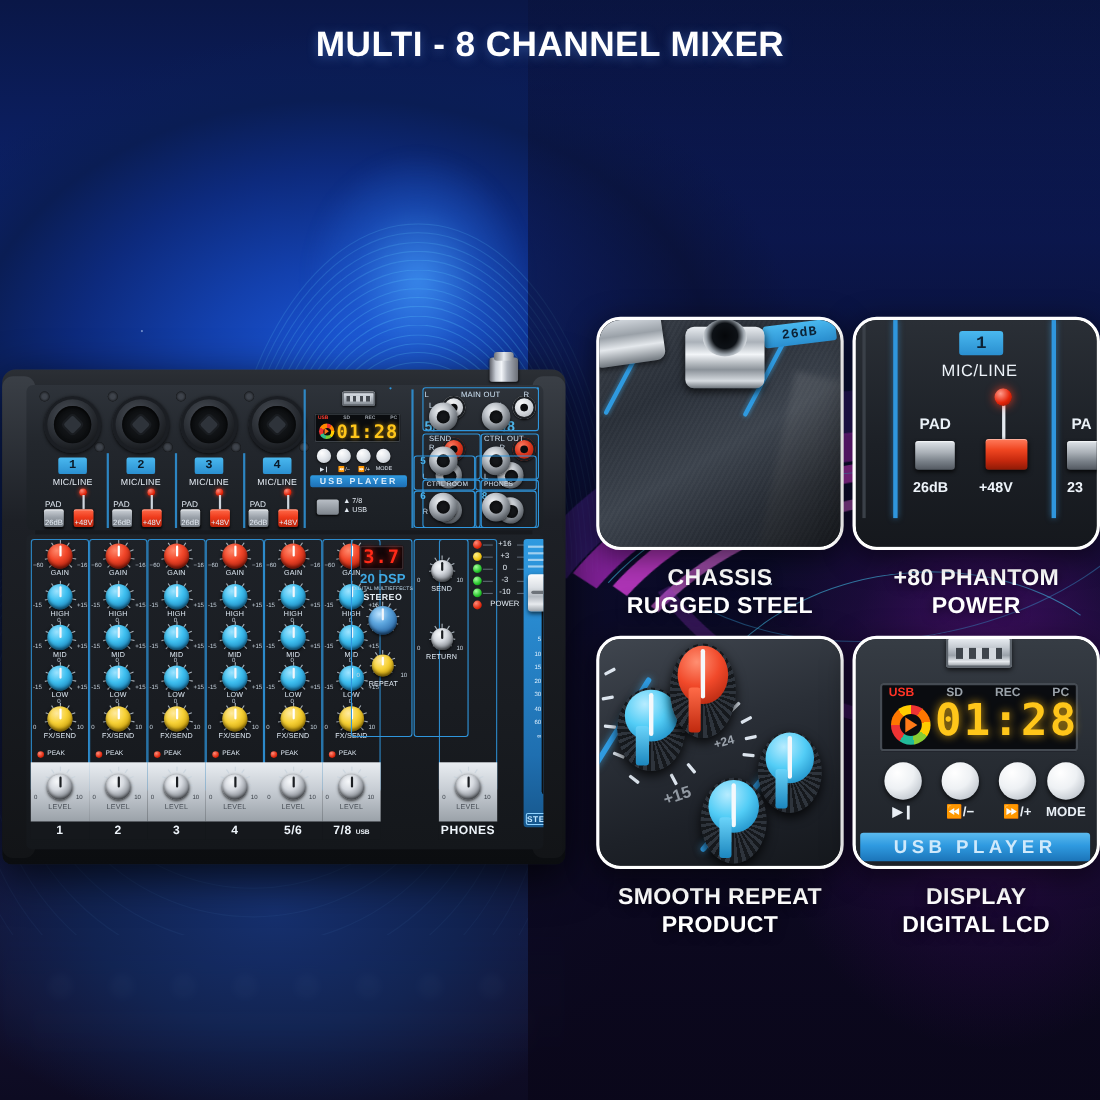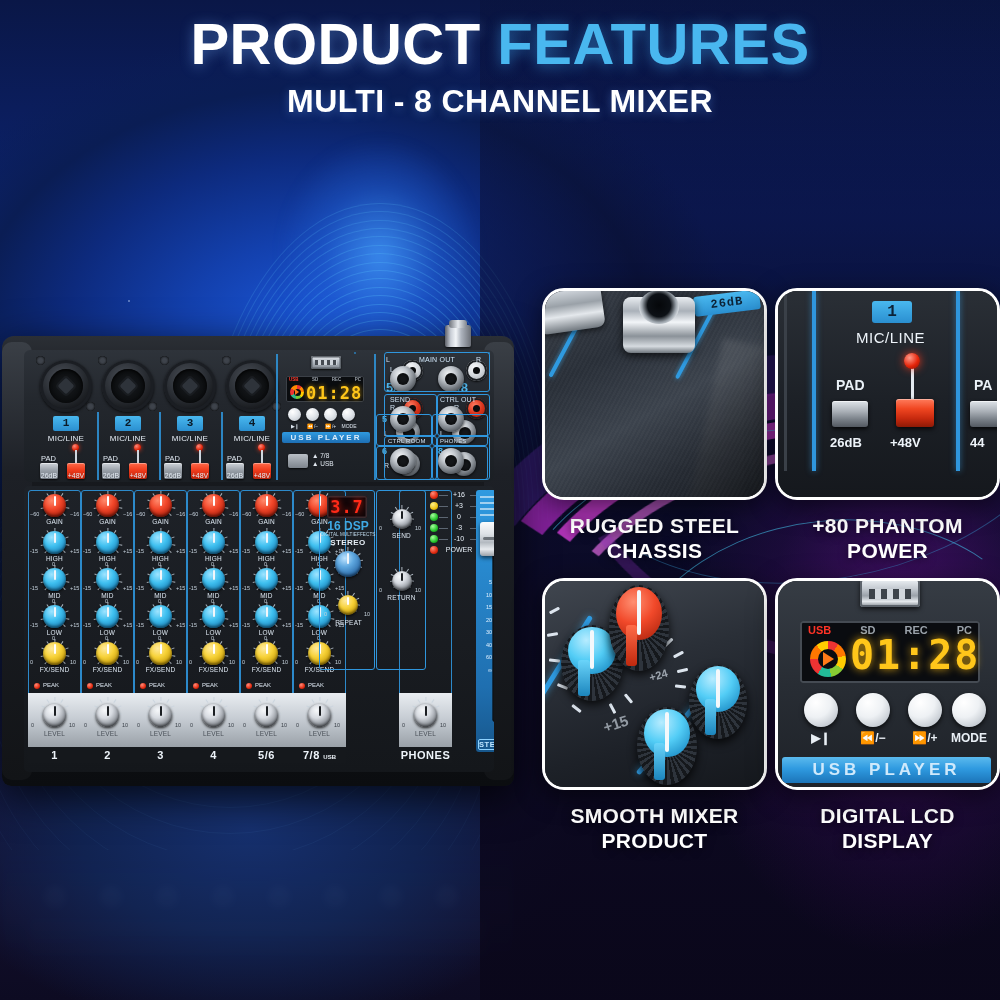--- a/index.html
+++ b/index.html
@@ -621,24 +621,20 @@
   <div class="thin-cyan tc2"></div>
   <div class="thin-cyan tc3"></div>
 
   <div class="spark" style="left:612px;top:468px;width:3px;height:3px;"></div>
   <div class="spark" style="left:700px;top:530px;width:2px;height:2px;"></div>
   <div class="spark" style="left:790px;top:640px;width:2.5px;height:2.5px;"></div>
   <div class="spark" style="left:556px;top:700px;width:2px;height:2px;"></div>
   <div class="spark" style="left:128px;top:300px;width:2px;height:2px;opacity:.5;"></div>
 
   <div class="header">
-    <div class="title">
-      <span class="t-white">PRODUCT</span>
-      <span class="t-blue">FEATURES</span>
-    </div>
     <div class="subtitle">MULTI - 8 CHANNEL MIXER</div>
   </div>
 
   <div class="reflection">
     <div class="refl-bar" style="top:10px;"></div>
     <div class="refl-dot" style="left:42px;top:62px;"></div>
     <div class="refl-dot" style="left:98px;top:62px;"></div>
     <div class="refl-dot" style="left:154px;top:62px;"></div>
     <div class="refl-dot" style="left:210px;top:62px;"></div>
     <div class="refl-dot" style="left:266px;top:62px;"></div>
@@ -1526,21 +1522,21 @@
               <div class="ptr"></div>
             </div>
             <div class="kn-minmax" style="left: 3px; top: 29px; color: rgb(58, 64, 72);">0</div>
             <div class="kn-minmax" style="left: 41px; top: 29px; color: rgb(58, 64, 72);">10</div>
             <div class="kn-label" style="left: 0px; top: 37px; color: rgb(74, 80, 88);">LEVEL</div>
           </div>
           <div class="ch-foot" style="left: 0px; top: 257px;"><span>PHONES</span></div>
         </div>
         <div class="dsp-panel">
           <div class="seg-display">3.7</div>
-          <div class="dsp-t1" style="left: 0px; top: 28px;">16 DSP</div>
+          <div class="dsp-t1" style="left: 0px; top: 28px;">20 DSP</div>
           <div class="dsp-t2" style="left: 0px; top: 41px;">DIGITAL MULTIEFFECTS</div>
           <div class="dsp-t3" style="left: 0px; top: 47px;">STEREO</div>
           <div class="ticks" style="left: 13px; top: 56px; width: 30px; height: 30px;">
             <i style="transform-origin: 50% 15px; transform: translateX(-50%) rotate(-140deg); height: 4px;"></i>
             <i style="transform-origin: 50% 15px; transform: translateX(-50%) rotate(-112deg); height: 4px;"></i>
             <i style="transform-origin: 50% 15px; transform: translateX(-50%) rotate(-84deg); height: 4px;"></i>
             <i style="transform-origin: 50% 15px; transform: translateX(-50%) rotate(-56deg); height: 4px;"></i>
             <i style="transform-origin: 50% 15px; transform: translateX(-50%) rotate(-28deg); height: 4px;"></i>
             <i style="transform-origin: 50% 15px; transform: translateX(-50%) rotate(0deg); height: 4px;"></i>
             <i style="transform-origin: 50% 15px; transform: translateX(-50%) rotate(28deg); height: 4px;"></i>
@@ -1681,43 +1677,43 @@
       <div class="c1-bg"></div>
       <div class="c1-grain"></div>
       <div class="c1-stripe" style="left:20px;top:18px;width:4px;height:72px;transform:rotate(28deg);"></div>
       <div class="c1-stripe" style="left:148px;top:14px;width:4px;height:78px;transform:rotate(28deg);"></div>
       <div class="c1-badge">26dB</div>
       <div class="c1-jack2"></div>
       <div class="c1-jack"></div>
       <div class="c1-shadowband"></div>
     </div>
     <div class="f-label">
+      <div>CHASSIS</div>
       <div>RUGGED STEEL</div>
-      <div>CHASSIS</div>
     </div>
   </div>
 
   <div class="feature" style="left:775px; top:288px;">
     <div class="f-card">
       <div class="c2-bg"></div>
       <div class="c2-vline" style="left:34px;top:0;height:180px;"></div>
       <div class="c2-vline" style="left:178px;top:0;height:180px;"></div>
       <div class="c2-vline" style="left:6px;top:0;height:180px;width:3px;background:#3a4048;box-shadow:none;"></div>
       <div class="c2-badge">1</div>
       <div class="c2-micline">MIC/LINE</div>
       <div class="c2-stem"></div>
       <div class="c2-led"></div>
       <div class="c2-padlbl" style="left:58px;top:86px;">PAD</div>
       <div class="c2-padlbl" style="left:196px;top:86px;">PA</div>
       <div class="c2-btn-gray" style="left:54px;top:110px;"></div>
       <div class="c2-btn-gray" style="left:192px;top:110px;"></div>
       <div class="c2-btn-red"></div>
       <div class="c2-sub" style="left:52px;top:144px;">26dB</div>
       <div class="c2-sub" style="left:112px;top:144px;">+48V</div>
-      <div class="c2-sub" style="left:192px;top:144px;">44</div>
+      <div class="c2-sub" style="left:192px;top:144px;">23</div>
     </div>
     <div class="f-label">
       <div>+80 PHANTOM</div>
       <div>POWER</div>
     </div>
   </div>
 
   <div class="feature" style="left:542px; top:578px;">
     <div class="f-card">
       <div class="c3-bg"></div>
@@ -1755,21 +1751,21 @@
       <div class="bigknob bk-cyan" style="left:92px;top:126px;width:60px;height:78px;">
         <div class="body"></div>
           <div class="top"></div>
           <div class="slot"></div>
           <div class="skirt"></div>
       </div>
       <div class="c3-txt" style="left:58px;top:134px;font-size:15px;transform:rotate(-18deg);opacity:.65;">+15</div>
       <div class="c3-txt" style="left:104px;top:88px;font-size:11px;transform:rotate(-16deg);opacity:.7;">+24</div>
     </div>
     <div class="f-label">
-      <div>SMOOTH MIXER</div>
+      <div>SMOOTH REPEAT</div>
       <div>PRODUCT</div>
     </div>
   </div>
 
   <div class="feature" style="left:775px; top:578px;">
     <div class="f-card">
       <div class="c4-bg"></div>
       <div class="c4-usb"></div>
       <div class="c4-lcd">
         <div class="c4-lcdlabels">
@@ -1785,18 +1781,18 @@
       <div class="c4-btn" style="left:78px;"></div>
       <div class="c4-btn" style="left:130px;"></div>
       <div class="c4-btn" style="left:174px;"></div>
       <div class="c4-bcap" style="left:17px;">▶❙</div>
       <div class="c4-bcap" style="left:69px;">⏪/−</div>
       <div class="c4-bcap" style="left:121px;">⏩/+</div>
       <div class="c4-bcap" style="left:165px;">MODE</div>
       <div class="c4-strip">USB PLAYER</div>
     </div>
     <div class="f-label">
+      <div>DISPLAY</div>
       <div>DIGITAL LCD</div>
-      <div>DISPLAY</div>
     </div>
   </div>
 
 </div>
 
 </body></html>

